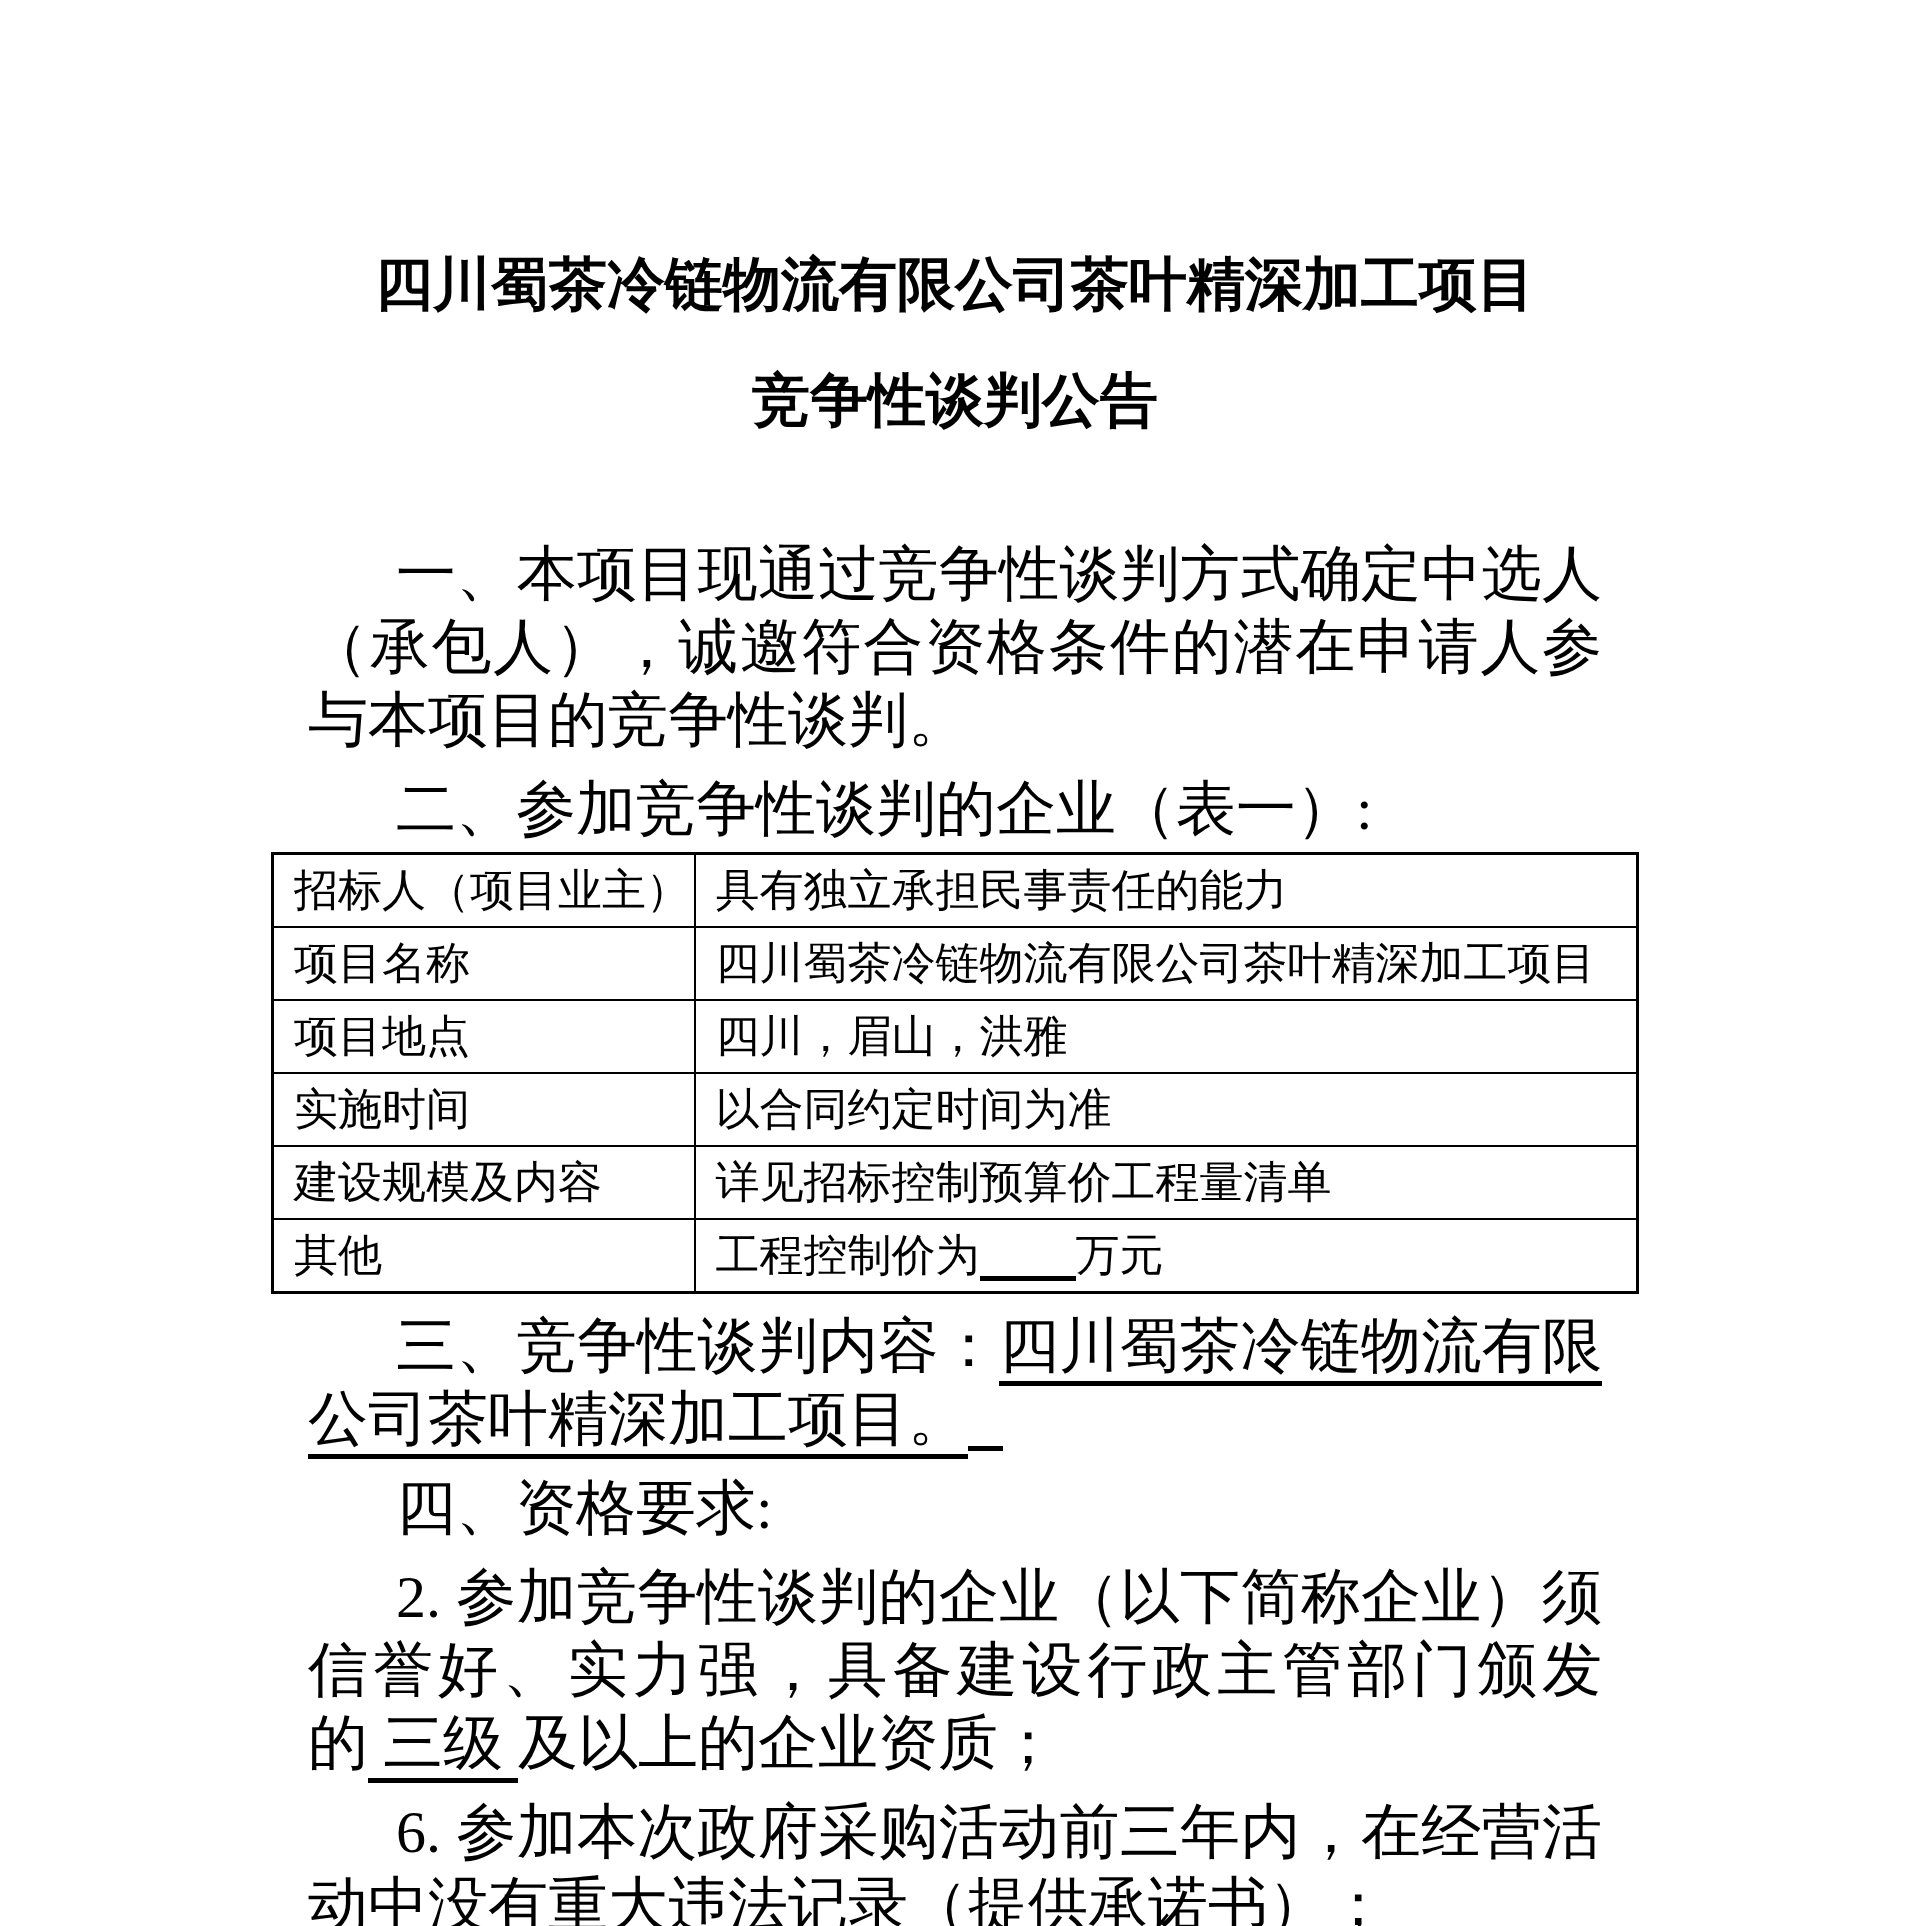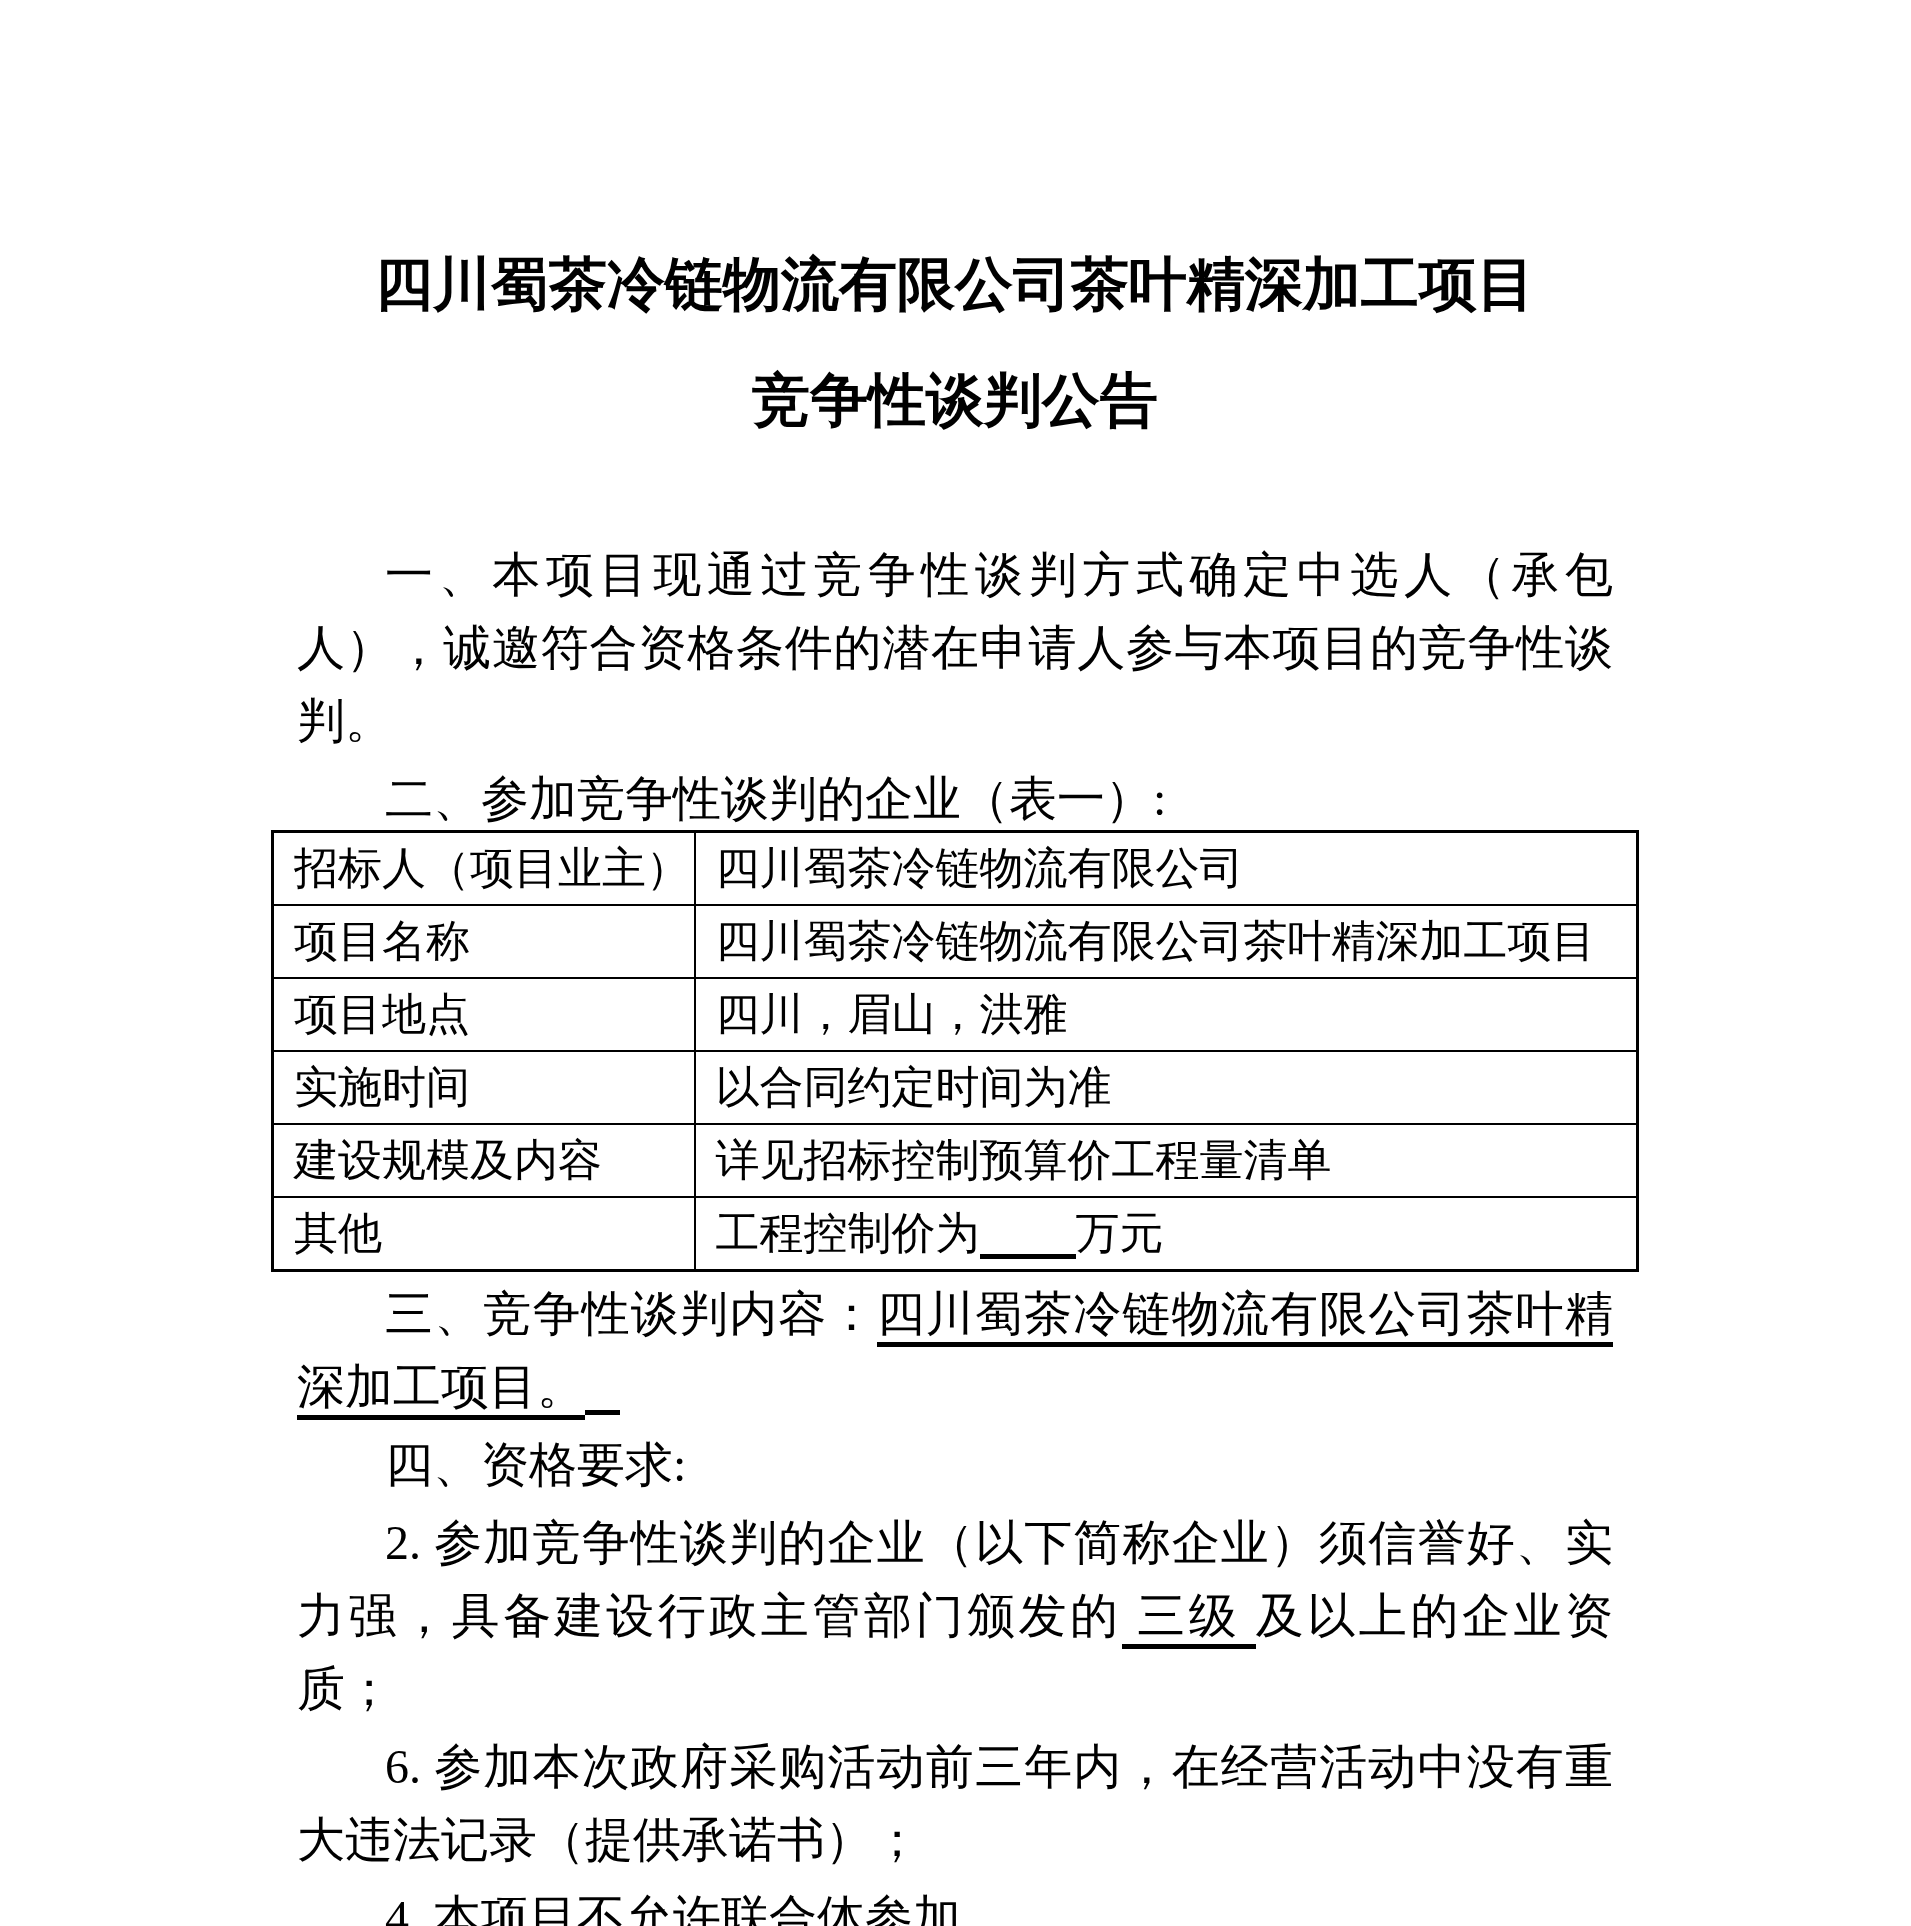--- a/index.html
+++ b/index.html
@@ -26,22 +26,22 @@
     margin: 0;
     font-family: "Liberation Sans", sans-serif;
     font-weight: 700;
     font-size: 58px;
     line-height: 116px;
     text-align: center;
     letter-spacing: 0;
   }
   .title-line { display: block; white-space: nowrap; }
   .par {
-    margin: 5px;
-    font-size: 48px;
+    margin: 16px;
+    font-size: 60px;
     line-height: 73px;
     text-align: justify;
     text-justify: inter-ideograph;
     text-indent: 88px;
   }
   .par.first { margin-top: 80px; }
   .overview-table {
     border-collapse: collapse;
     table-layout: fixed;
     margin: -10px 0 0 -21px;
@@ -95,21 +95,21 @@
     <p class="par">二、参加竞争性谈判的企业（表一）:</p>
 
     <table class="overview-table">
       <colgroup>
           <col class="col-label">
           <col>
         </colgroup>
       <tbody>
         <tr>
           <td>招标人（项目业主）</td>
-          <td>四川蜀茶冷链物流有限公司</td>
+          <td>具有独立承担民事责任的能力</td>
         </tr>
         <tr>
           <td>项目名称</td>
           <td>四川蜀茶冷链物流有限公司茶叶精深加工项目</td>
         </tr>
         <tr>
           <td>项目地点</td>
           <td>四川，眉山，洪雅</td>
         </tr>
         <tr>

